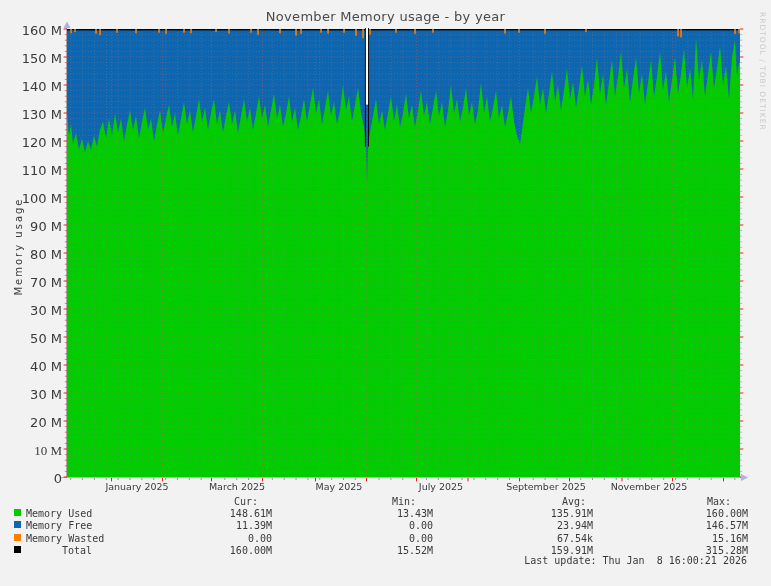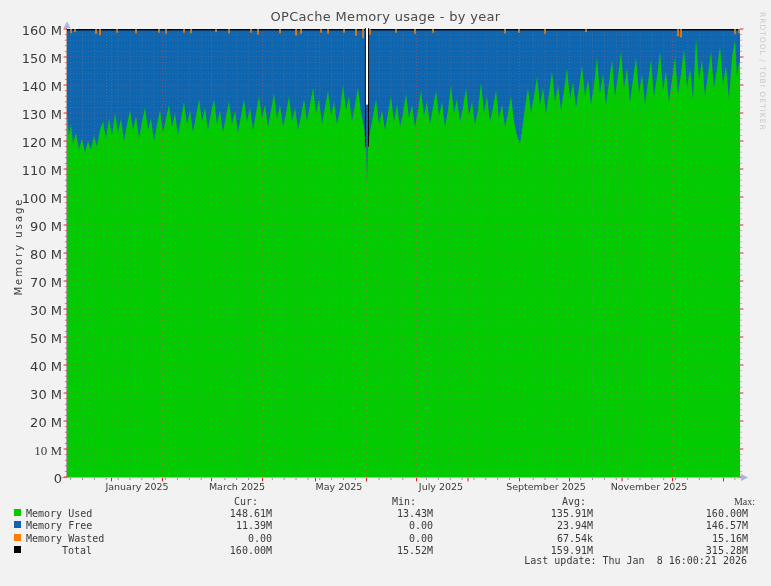--- a/index.html
+++ b/index.html
@@ -22,21 +22,21 @@
               font-family:"DejaVu Sans Mono",monospace;white-space:pre;}
   .muninver{position:absolute;left:0;width:771px;top:568px;text-align:center;
             font-size:8.5px;color:#bcbcbc;}
   svg{position:absolute;}
 </style>
 </head>
 <body>
 
 <div class="screen">
 
-  <div class="title">OPCache Memory usage - by year</div>
+  <div class="title">November Memory usage - by year</div>
 
   <div class="ylabel">Memory usage</div>
 
   <div class="watermark">RRDTOOL / TOBI OETIKER</div>
 
   <svg style="left:55px;top:17px;" width="700" height="472" viewBox="0 0 700 472">
       <rect x="12" y="12" width="673" height="448" fill="#0e65b0"></rect>
       <path d="M12,460L12.0,96.0L14.0,118.4L16.0,107.2L18.0,126.8L21.0,115.6L24.0,132.4L27.0,121.2L30.0,135.2L33.0,124.0L36.0,132.4L39.0,118.4L42.0,129.6L45.0,112.8L48.0,104.4L51.0,121.2L54.0,101.6L57.0,118.4L60.0,96.0L63.0,115.6L66.0,101.6L69.0,124.0L72.0,107.2L75.0,93.2L78.0,112.8L81.0,98.8L84.0,121.2L87.0,104.4L90.0,90.4L93.0,112.8L96.0,101.6L99.0,124.0L102.0,107.2L105.0,93.2L108.0,115.6L111.0,101.6L114.0,87.6L117.0,110.0L120.0,96.0L123.0,118.4L126.0,101.6L129.0,84.8L132.0,107.2L135.0,93.2L138.0,115.6L141.0,98.8L144.0,82.0L147.0,104.4L150.0,90.4L153.0,112.8L156.0,96.0L159.0,82.0L162.0,107.2L165.0,93.2L168.0,115.6L171.0,98.8L174.0,84.8L177.0,107.2L180.0,93.2L183.0,115.6L186.0,98.8L189.0,82.0L192.0,104.4L195.0,90.4L198.0,112.8L201.0,96.0L204.0,79.2L207.0,101.6L210.0,87.6L213.0,110.0L216.0,93.2L219.0,76.4L222.0,101.6L225.0,87.6L228.0,110.0L231.0,96.0L234.0,79.2L237.0,104.4L240.0,90.4L243.0,112.8L246.0,98.8L249.0,82.0L252.0,104.4L255.0,87.6L258.0,70.8L261.0,96.0L264.0,82.0L267.0,107.2L270.0,90.4L273.0,73.6L276.0,98.8L279.0,84.8L282.0,107.2L285.0,93.2L288.0,68.0L291.0,93.2L294.0,79.2L297.0,104.4L300.0,87.6L303.0,70.8L306.0,96.0L309.0,110.0L311.0,126.8L312.0,166.0L313.0,126.8L315.0,115.6L318.0,98.8L321.0,82.0L324.0,107.2L327.0,93.2L330.0,112.8L333.0,96.0L336.0,79.2L339.0,104.4L342.0,87.6L345.0,110.0L348.0,96.0L351.0,76.4L354.0,101.6L357.0,87.6L360.0,110.0L363.0,93.2L366.0,73.6L369.0,98.8L372.0,84.8L375.0,107.2L378.0,90.4L381.0,73.6L384.0,98.8L387.0,84.8L390.0,110.0L393.0,93.2L396.0,68.0L399.0,96.0L402.0,82.0L405.0,104.4L408.0,90.4L411.0,70.8L414.0,98.8L417.0,84.8L420.0,107.2L423.0,93.2L426.0,65.2L429.0,96.0L432.0,79.2L435.0,104.4L438.0,90.4L441.0,73.6L444.0,101.6L447.0,87.6L450.0,110.0L453.0,96.0L456.0,79.2L459.0,104.4L462.0,118.4L465.0,126.8L467.0,112.8L470.0,90.4L473.0,70.8L476.0,96.0L479.0,79.2L482.0,59.6L485.0,87.6L488.0,70.8L491.0,96.0L494.0,76.4L497.0,54.0L500.0,84.8L503.0,68.0L506.0,93.2L509.0,73.6L512.0,51.2L515.0,82.0L518.0,65.2L521.0,90.4L524.0,70.8L527.0,48.4L530.0,79.2L533.0,62.4L536.0,87.6L539.0,68.0L542.0,40.0L545.0,76.4L548.0,56.8L551.0,87.6L554.0,65.2L557.0,42.8L560.0,79.2L563.0,59.6L566.0,34.4L569.0,70.8L572.0,51.2L575.0,84.8L578.0,62.4L581.0,40.0L584.0,76.4L587.0,56.8L590.0,87.6L593.0,65.2L596.0,42.8L599.0,79.2L602.0,59.6L605.0,34.4L608.0,73.6L611.0,54.0L614.0,84.8L617.0,62.4L620.0,40.0L623.0,76.4L626.0,56.8L629.0,31.6L632.0,70.8L635.0,51.2L638.0,82.0L641.0,20.4L644.0,62.4L647.0,42.8L650.0,79.2L653.0,56.8L656.0,34.4L659.0,70.8L662.0,51.2L665.0,28.8L668.0,68.0L671.0,48.4L674.0,82.0L677.0,40.0L680.0,23.2L682.0,59.6L684.0,45.6L685.0,45.6L685,460Z" fill="#00cc00"></path>
       <line x1="12" y1="454.4" x2="685" y2="454.4" stroke="#888888" stroke-opacity="0.32" stroke-width="1" stroke-dasharray="1 2"></line>
       <line x1="12" y1="448.8" x2="685" y2="448.8" stroke="#888888" stroke-opacity="0.32" stroke-width="1" stroke-dasharray="1 2"></line>
@@ -473,21 +473,21 @@
       <div class="xtick" style="left: 172px;">March 2025</div>
       <div class="xtick" style="left: 274px;">May 2025</div>
       <div class="xtick" style="left: 376px;">July 2025</div>
       <div class="xtick" style="left: 481px;">September 2025</div>
       <div class="xtick" style="left: 584px;">November 2025</div>
     </div>
   <div id="legend">
       <div class="lg-header" style="top: 496px; right: 513px;">Cur:</div>
       <div class="lg-header" style="top: 496px; right: 355px;">Min:</div>
       <div class="lg-header" style="top: 496px; right: 185px;">Avg:</div>
-      <div class="lg-header" style="top: 496px; right: 16px; font-family: Liberation Serif, serif;">Max:</div>
+      <div class="lg-header" style="top: 496px; right: 40px;">Max:</div>
       <div class="swatch" style="background: rgb(0, 204, 0); top: 509px;"></div>
       <div class="lg-label" style="top: 508px;">Memory Used</div>
       <div class="lg-value" style="top: 508px; right: 499px;">148.61M</div>
       <div class="lg-value" style="top: 508px; right: 338px;">13.43M</div>
       <div class="lg-value" style="top: 508px; right: 178px;">135.91M</div>
       <div class="lg-value" style="top: 508px; right: 23px;">160.00M</div>
       <div class="swatch" style="background: rgb(14, 101, 176); top: 521.3px;"></div>
       <div class="lg-label" style="top: 520.3px;">Memory Free</div>
       <div class="lg-value" style="top: 520.3px; right: 499px;">11.39M</div>
       <div class="lg-value" style="top: 520.3px; right: 338px;">0.00</div>

